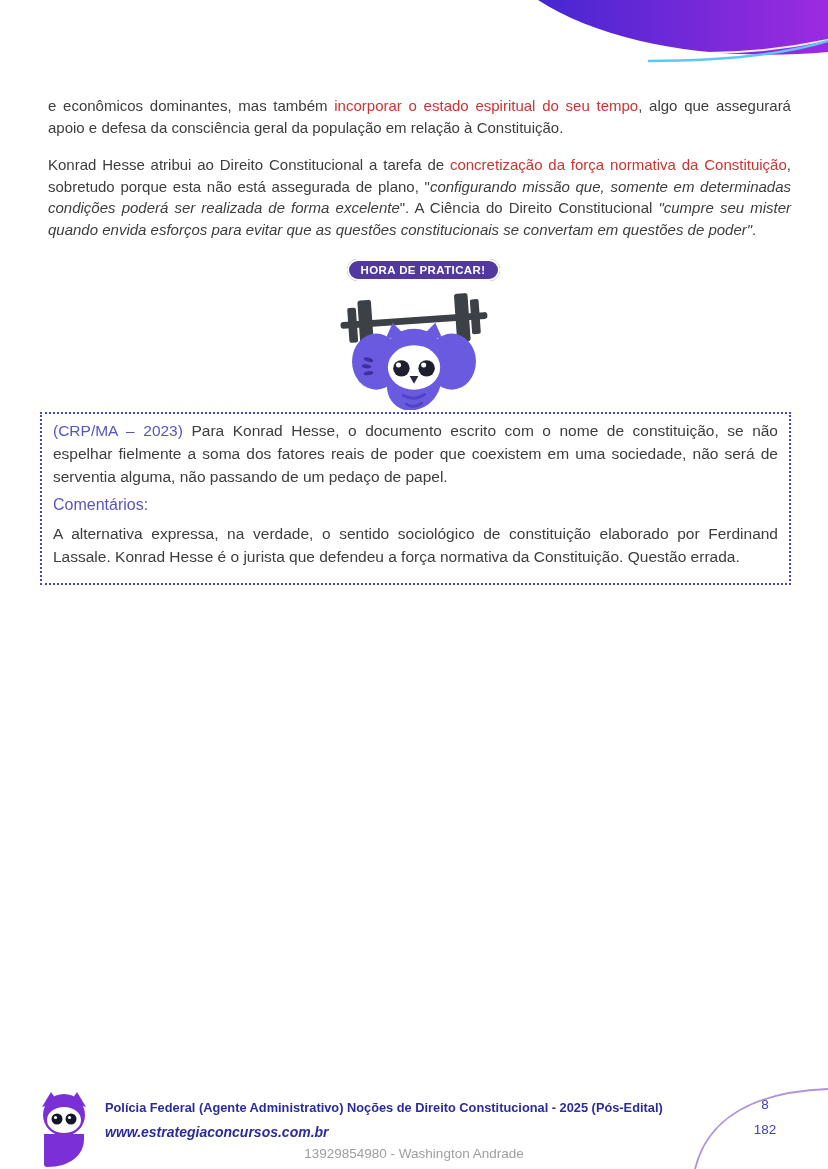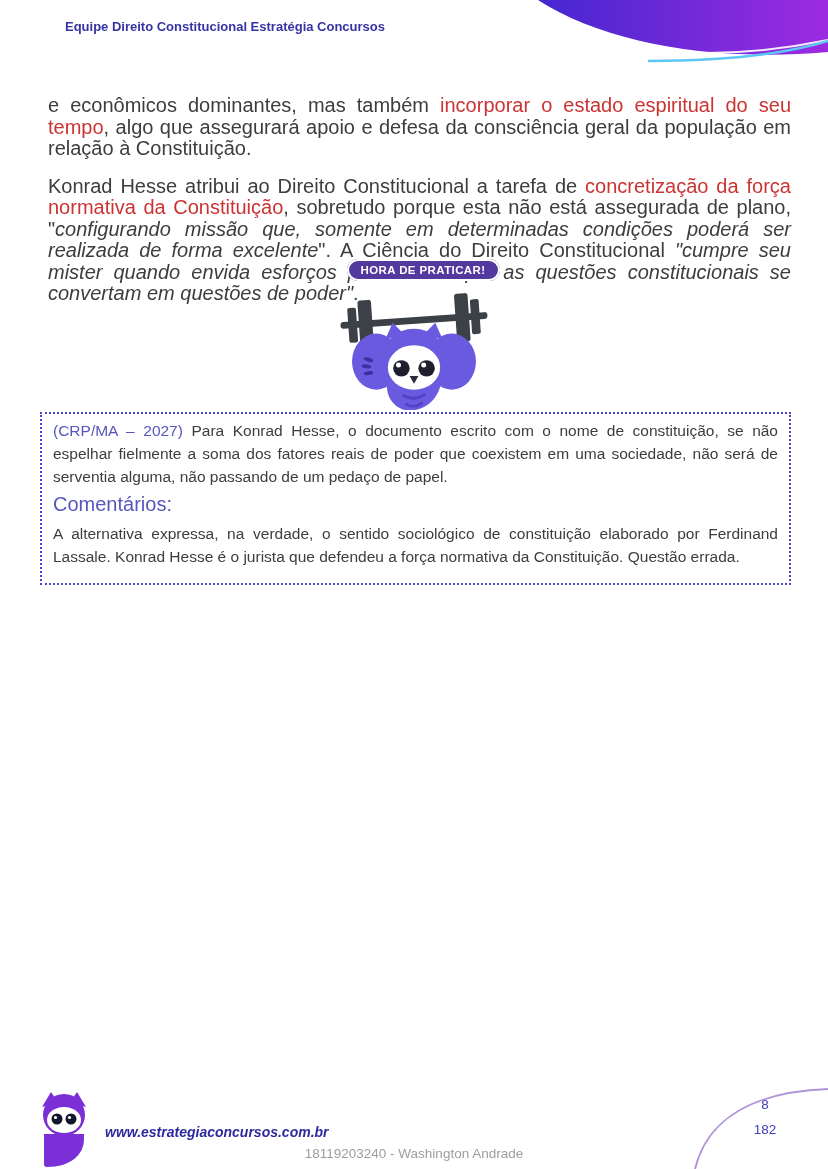--- a/index.html
+++ b/index.html
@@ -6,35 +6,35 @@
   .page{
     position:relative;width:828px;height:1169px;margin:0 auto;background:#ffffff;
     overflow:hidden;font-family:"Liberation Sans",sans-serif;color:#3d3d3d;
   }
   
   .header-wave{position:absolute;top:0;left:0;width:828px;height:70px;}
   .header-text{position:absolute;left:65px;top:16px;color:#3434a6;font-weight:bold;
     font-size:13px;line-height:22px;}
   
   .content{position:absolute;left:48px;top:95px;width:743px;}
-  .content p{margin:0 0 16px 0;font-size:20px;line-height:21.5px;text-align:justify;}
+  .content p{margin:0 0 16px 0;font-size:15px;line-height:21.5px;text-align:justify;}
   .red{color:#cc3333;}
   .it{font-style:italic;}
   
   .practice-wrap{position:absolute;left:9px;top:259px;width:828px;text-align:center;}
   .practice-badge{display:inline-block;background:#53389e;color:#ffffff;font-weight:bold;
     font-size:11.5px;letter-spacing:.4px;padding:5px 14px;border-radius:13px;
     box-shadow:0 0 0 2px #ffffff inset;}
   .mascot-wrap{position:absolute;left:0;top:288px;width:828px;text-align:center;}
   
   .question-box{position:absolute;left:40px;top:412px;width:751px;box-sizing:border-box;
     border:2px dotted #4646c8;padding:5px 11px 9px 11px;background:#ffffff;}
   .question-box p{margin:0 0 5px 0;font-size:15.5px;line-height:23px;text-align:justify;}
   .tag-blue{color:#5656be;}
-  .comments-label{color:#5656be;font-size:20px;line-height:23px;margin:4px 0 6px 0;}
+  .comments-label{color:#5656be;font-size:16px;line-height:23px;margin:4px 0 6px 0;}
   .question-box .answer{margin-bottom:6px;}
   
   .footer-logo{position:absolute;left:33px;top:1092px;}
   .footer-course{position:absolute;left:105px;top:1100px;width:600px;color:#2b2b9e;
     font-weight:bold;font-size:12.8px;}
   .footer-site{position:absolute;left:105px;top:1124px;color:#2b2b9e;font-weight:bold;
     font-style:italic;font-size:14px;text-decoration:none;}
   .page-curve{position:absolute;left:685px;top:1078px;}
   .page-numbers{position:absolute;left:740px;top:1092px;width:50px;text-align:center;
     color:#4040bb;font-size:13.5px;line-height:25px;}
@@ -52,21 +52,20 @@
         <stop offset="0" stop-color="#4527d0"></stop>
         <stop offset="1" stop-color="#9c2be0"></stop>
       </linearGradient>
     </defs>
     <path d="M538,0 C606,44 716,62 828,52 L828,0 Z" fill="url(#wg)"></path>
     <path d="M514,24 C630,62 742,58 828,40" stroke="#ffffff" stroke-width="2" fill="none" opacity="0.9"></path>
     <path d="M648,61 C740,61 792,52 828,41" stroke="#5bc8f5" stroke-width="2.5" fill="none"></path>
   </svg>
 
   <div class="header-text">
-    <div>Equipe Direito Constitucional Estratégia Concursos</div>
   </div>
 
   <div class="content">
     <p><span>e econômicos dominantes, mas também </span><span class="red">incorporar o estado espiritual do seu tempo</span><span>, algo que assegurará apoio e defesa da consciência geral da população em relação à Constituição.</span></p>
     <p><span>Konrad Hesse atribui ao Direito Constitucional a tarefa de </span><span class="red">concretização da força normativa da Constituição</span><span>, sobretudo porque esta não está assegurada de plano, "</span><span class="it">configurando missão que, somente em determinadas condições poderá ser realizada de forma excelente</span><span>". A Ciência do Direito Constitucional </span><span class="it">"cumpre seu mister quando envida esforços para evitar que as questões constitucionais se convertam em questões de poder"</span><span>.</span></p>
   </div>
 
   <div class="practice-wrap">
     <span class="practice-badge">HORA DE PRATICAR!</span>
   </div>
@@ -110,42 +109,43 @@
       <circle cx="64" cy="79.5" r="2.6" fill="#ffffff"></circle>
       <circle cx="93" cy="83" r="13" fill="#ffffff"></circle>
       <circle cx="93" cy="83" r="8.5" fill="#1e1e2e"></circle>
       <circle cx="90" cy="79.5" r="2.6" fill="#ffffff"></circle>
 
       <polygon points="80,99 75.5,91 84.5,91" fill="#2a2a3a"></polygon>
     </svg>
   </div>
 
   <div class="question-box">
-    <p><span class="tag-blue">(CRP/MA – 2027)</span><span> Para Konrad Hesse, o documento escrito com o nome de constituição, se não espelhar fielmente a soma dos fatores reais de poder que coexistem em uma sociedade, não será de serventia alguma, não passando de um pedaço de papel.</span></p>
+    <p><span class="tag-blue">(CRP/MA – 2023)</span><span> Para Konrad Hesse, o documento escrito com o nome de constituição, se não espelhar fielmente a soma dos fatores reais de poder que coexistem em uma sociedade, não será de serventia alguma, não passando de um pedaço de papel.</span></p>
     <div class="comments-label">Comentários:</div>
     <p class="answer">A alternativa expressa, na verdade, o sentido sociológico de constituição elaborado por Ferdinand Lassale. Konrad Hesse é o jurista que defendeu a força normativa da Constituição. Questão errada.</p>
   </div>
 
   <svg class="footer-logo" width="62" height="76" viewBox="0 0 62 76" xmlns="http://www.w3.org/2000/svg" aria-hidden="true">
     <polygon points="9,15 18,0 25,10" fill="#7b2fd6"></polygon>
     <polygon points="53,15 44,0 37,10" fill="#7b2fd6"></polygon>
     <circle cx="31" cy="23" r="21" fill="#7b2fd6"></circle>
     <ellipse cx="31" cy="28" rx="17" ry="13" fill="#ffffff"></ellipse>
     <circle cx="24" cy="27" r="5.5" fill="#14142a"></circle>
     <circle cx="22.5" cy="25.5" r="1.6" fill="#ffffff"></circle>
     <circle cx="38" cy="27" r="5.5" fill="#14142a"></circle>
     <circle cx="36.5" cy="25.5" r="1.6" fill="#ffffff"></circle>
     <path d="M11,42 L51,42 L51,47 C51,63 37,75 14,75 C12,75 11,74 11,72 Z" fill="#7b2fd6"></path>
   </svg>
 
+  <div class="footer-course">Polícia Federal (Agente Administrativo) Noções de Direito Constitucional - 2025 (Pós-Edital)</div>
   <a class="footer-site" href="#">www.estrategiaconcursos.com.br</a>
 
   <svg class="page-curve" width="143" height="91" viewBox="0 0 143 91" xmlns="http://www.w3.org/2000/svg" aria-hidden="true">
     <path d="M10,91 C22,42 66,14 143,11" stroke="#b093d9" stroke-width="1.8" fill="none"></path>
   </svg>
   <div class="page-numbers">
     <div>8</div>
     <div>182</div>
   </div>
 
-  <div class="license-line">18119203240 - Washington Andrade</div>
+  <div class="license-line">13929854980 - Washington Andrade</div>
 
 </div>
 
 </body></html>

